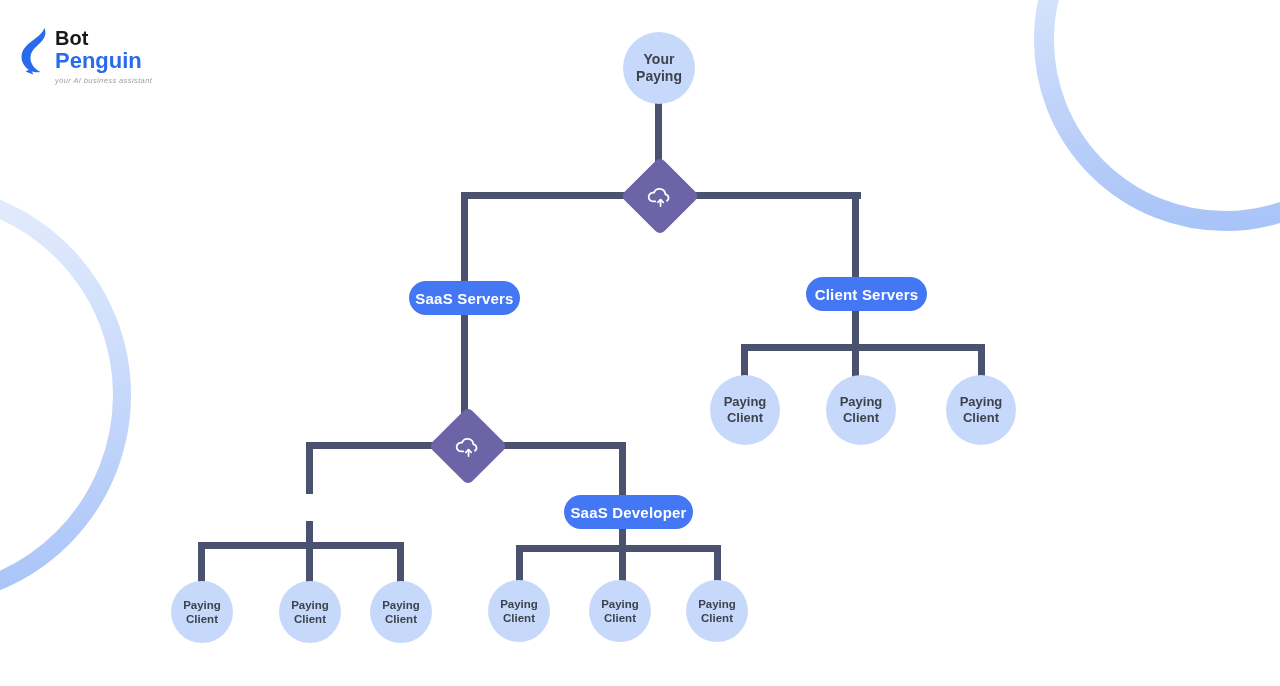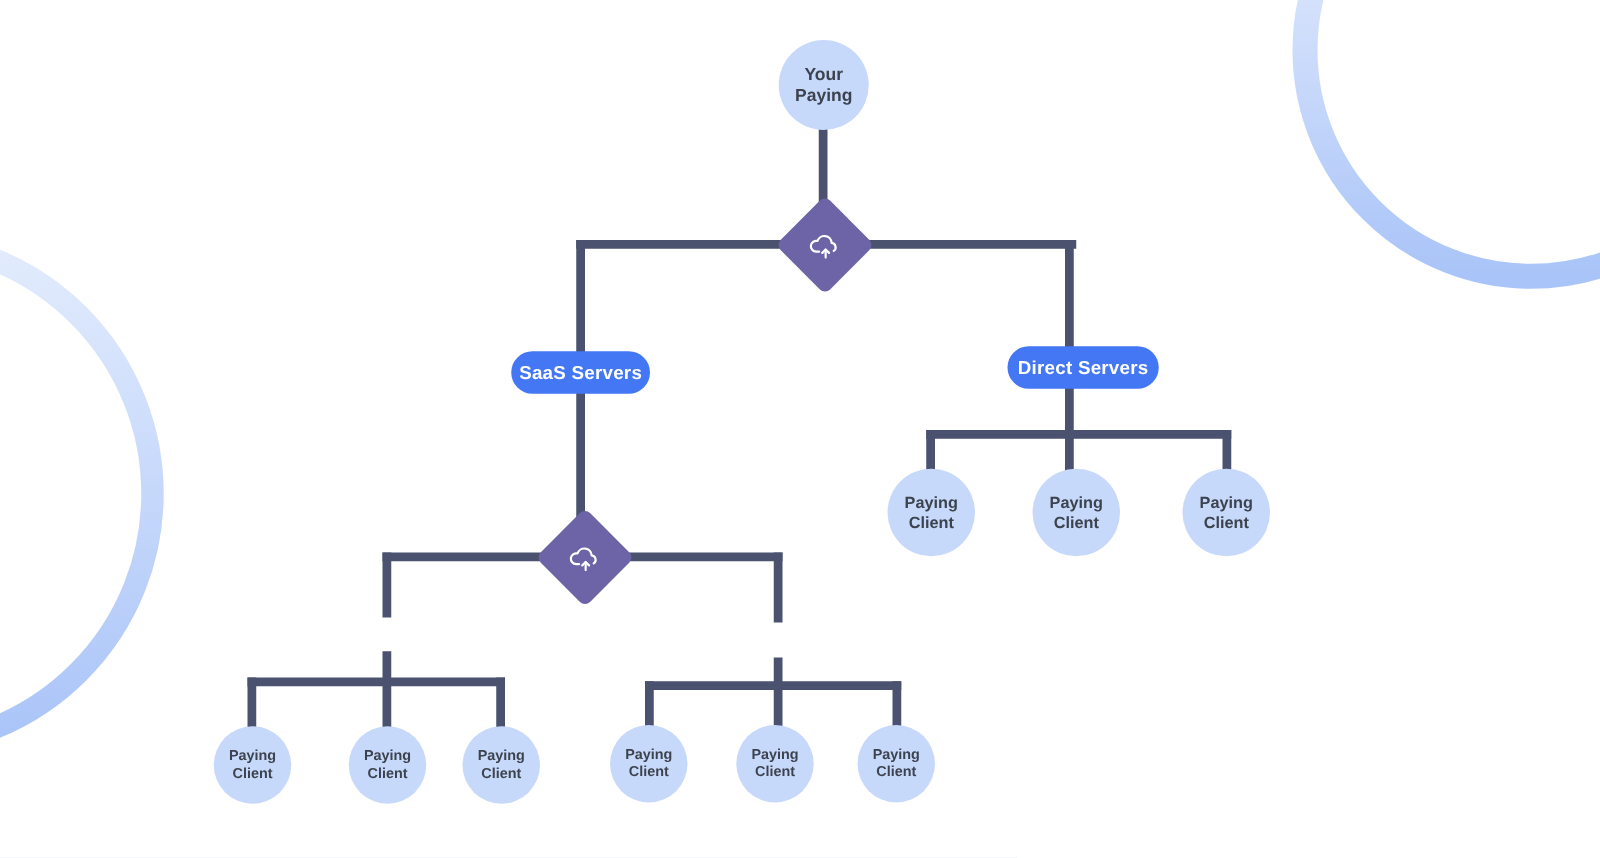--- a/index.html
+++ b/index.html
@@ -65,20 +65,31 @@
       </linearGradient>
       <linearGradient id="gL" x1="0" y1="0" x2="0" y2="1">
         <stop offset="0" stop-color="#e3ecfd"></stop>
         <stop offset="1" stop-color="#a9c4f8"></stop>
       </linearGradient>
     </defs>
     <circle cx="1225" cy="40" r="181" stroke="url(#gTR)" stroke-width="20" fill="none"></circle>
     <circle cx="-80" cy="395" r="202" stroke="url(#gL)" stroke-width="18" fill="none"></circle>
   </svg>
 
+  <div class="logo">
+    <svg width="30" height="48" viewBox="0 0 30 48">
+      <path d="M24.5 0c1.8 4.5.9 8.6-2.1 12.4-2.6 3.3-6.3 5.8-8.9 9.2-3.4 4.4-4 9.8-1.4 14.7 1.8 3.4 4.8 5.9 8.4 7.6-5.2 1.4-10.9-.4-14.7-4.6C1 34.2.2 27.4 3.5 21.6 6 17.2 10 14.3 14 11.4 18 8.5 22 5.5 24.5 0z" fill="var(--logo-blue)"></path>
+      <path d="M5.5 43.5l5.2-2.8 2.6 5.8z" fill="var(--logo-blue)"></path>
+    </svg>
+    <div class="logo-text">
+      <div class="logo-bot">Bot</div>
+      <div class="logo-penguin">Penguin</div>
+      <div class="logo-tagline">your AI business assistant</div>
+    </div>
+  </div>
 
   <div class="line" style="left:655px;top:100px;width:7px;height:96px;"></div>
 
   <div class="line" style="left:461px;top:192px;width:400px;height:7px;"></div>
 
   <div class="line" style="left:461px;top:192px;width:7px;height:92px;"></div>
 
   <div class="line" style="left:852px;top:192px;width:7px;height:92px;"></div>
 
   <div class="line" style="left:852px;top:308px;width:7px;height:70px;"></div>
@@ -114,21 +125,21 @@
       <path d="M8.5 15.5H6.2a4.2 4.2 0 1 1 1-8.3 5.6 5.6 0 0 1 10.9 1.5 3.4 3.4 0 0 1 1.6 6.2"></path>
       <path d="M13.5 20v-6"></path>
       <path d="M10.9 16.4l2.6-2.6 2.6 2.6"></path>
     </svg>
   </div>
 
   <div class="pill node" style="left:409px;top:281px;width:111px;">
     <span>SaaS Servers</span>
   </div>
   <div class="pill node" style="left:806px;top:277px;width:121px;">
-    <span>Direct Servers</span>
+    <span>Client Servers</span>
   </div>
 
   <div class="circle-node circle-md node" style="left:710px;top:375px;">
     <span>Paying</span>
     <span>Client</span>
   </div>
   <div class="circle-node circle-md node" style="left:826px;top:375px;">
     <span>Paying</span>
     <span>Client</span>
   </div>
@@ -138,20 +149,23 @@
   </div>
 
   <div class="diamond node" style="left:440px;top:418px;">
     <svg width="27" height="23" viewBox="0 0 26 22" fill="none" stroke="#ffffff" stroke-width="1.7" stroke-linecap="round" stroke-linejoin="round">
       <path d="M8.5 15.5H6.2a4.2 4.2 0 1 1 1-8.3 5.6 5.6 0 0 1 10.9 1.5 3.4 3.4 0 0 1 1.6 6.2"></path>
       <path d="M13.5 20v-6"></path>
       <path d="M10.9 16.4l2.6-2.6 2.6 2.6"></path>
     </svg>
   </div>
 
+  <div class="pill node" style="left:564px;top:495px;width:129px;">
+    <span>SaaS Developer</span>
+  </div>
 
   <div class="circle-node circle-sm node" style="left:171px;top:581px;">
     <span>Paying</span>
     <span>Client</span>
   </div>
   <div class="circle-node circle-sm node" style="left:279px;top:581px;">
     <span>Paying</span>
     <span>Client</span>
   </div>
   <div class="circle-node circle-sm node" style="left:370px;top:581px;">

